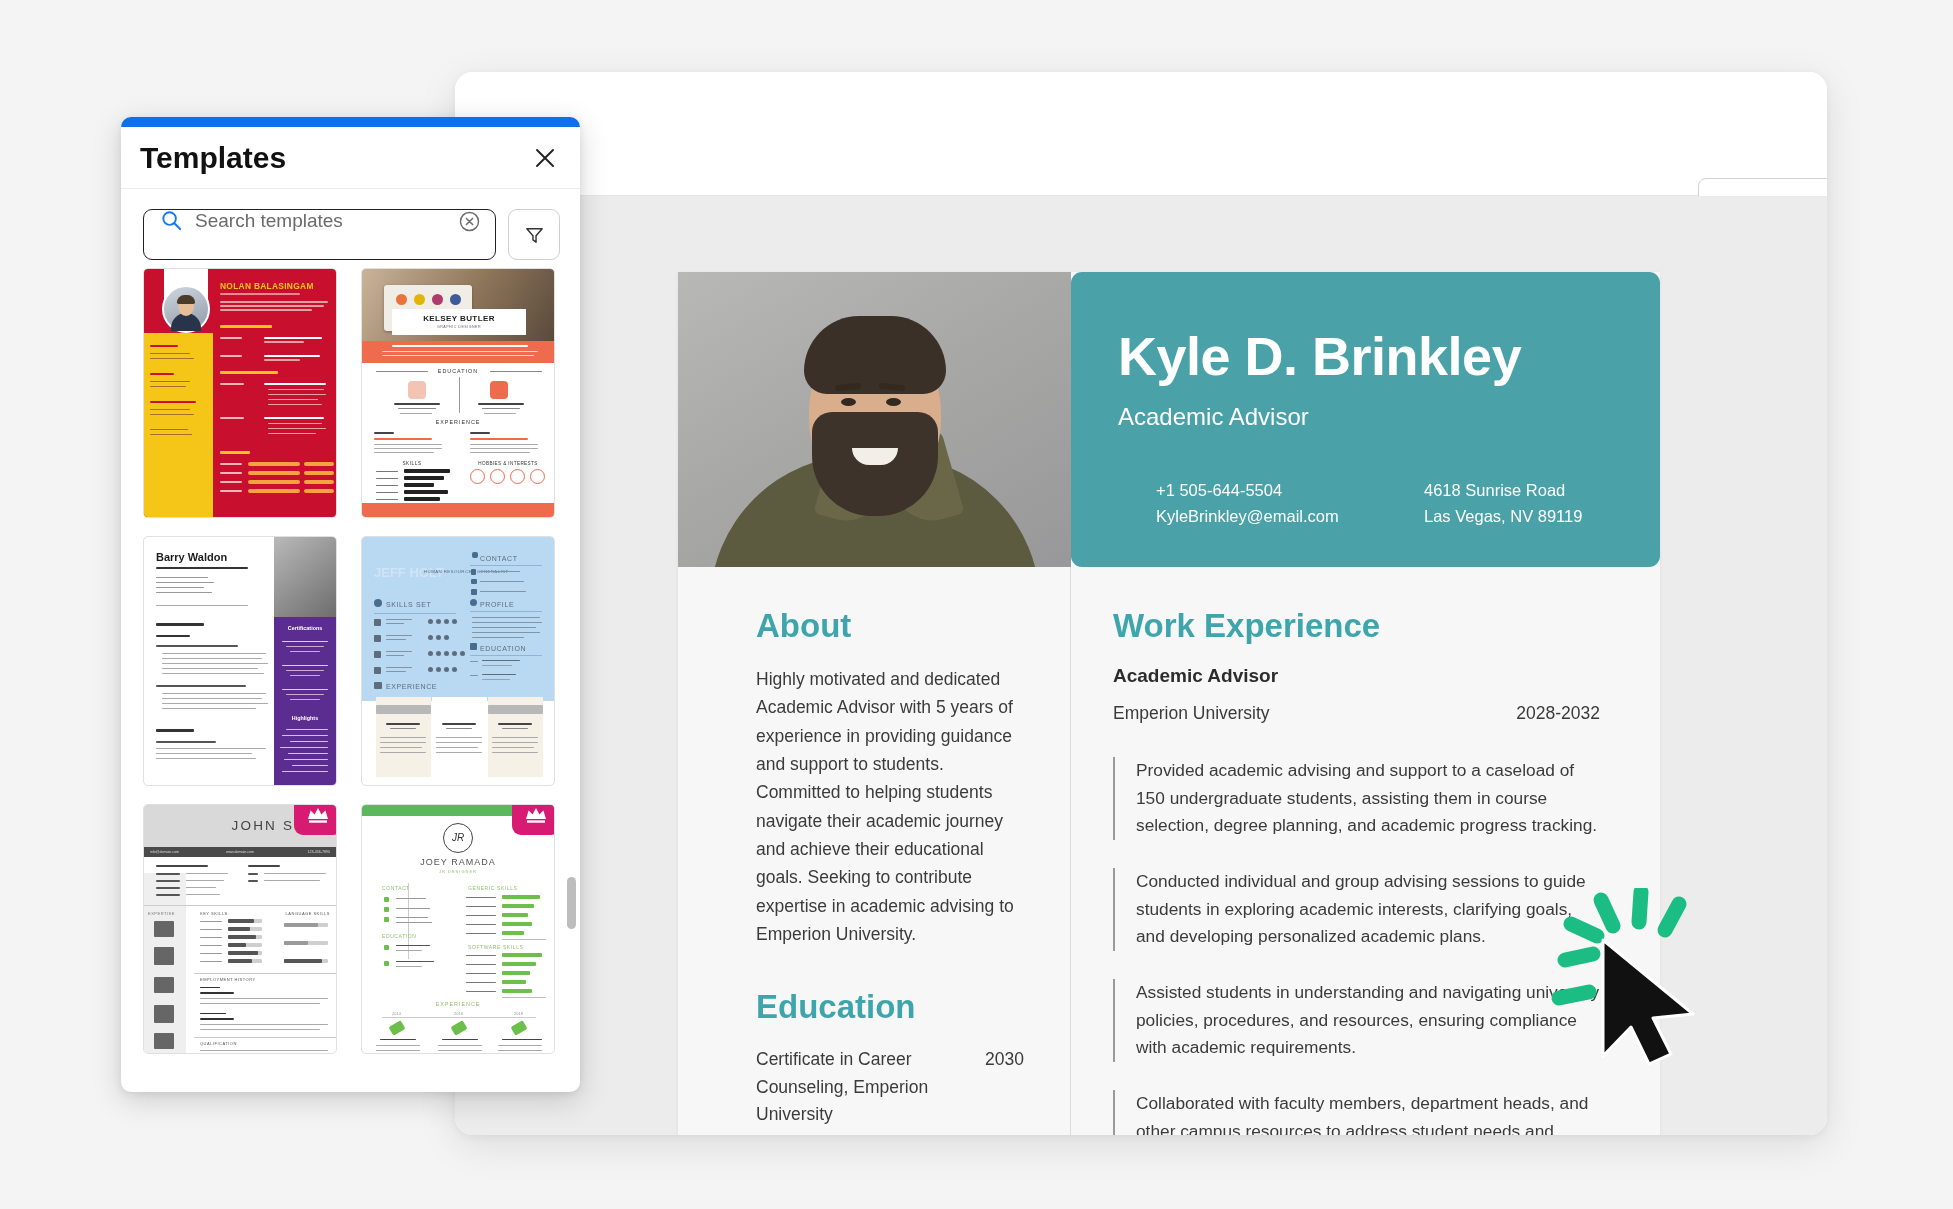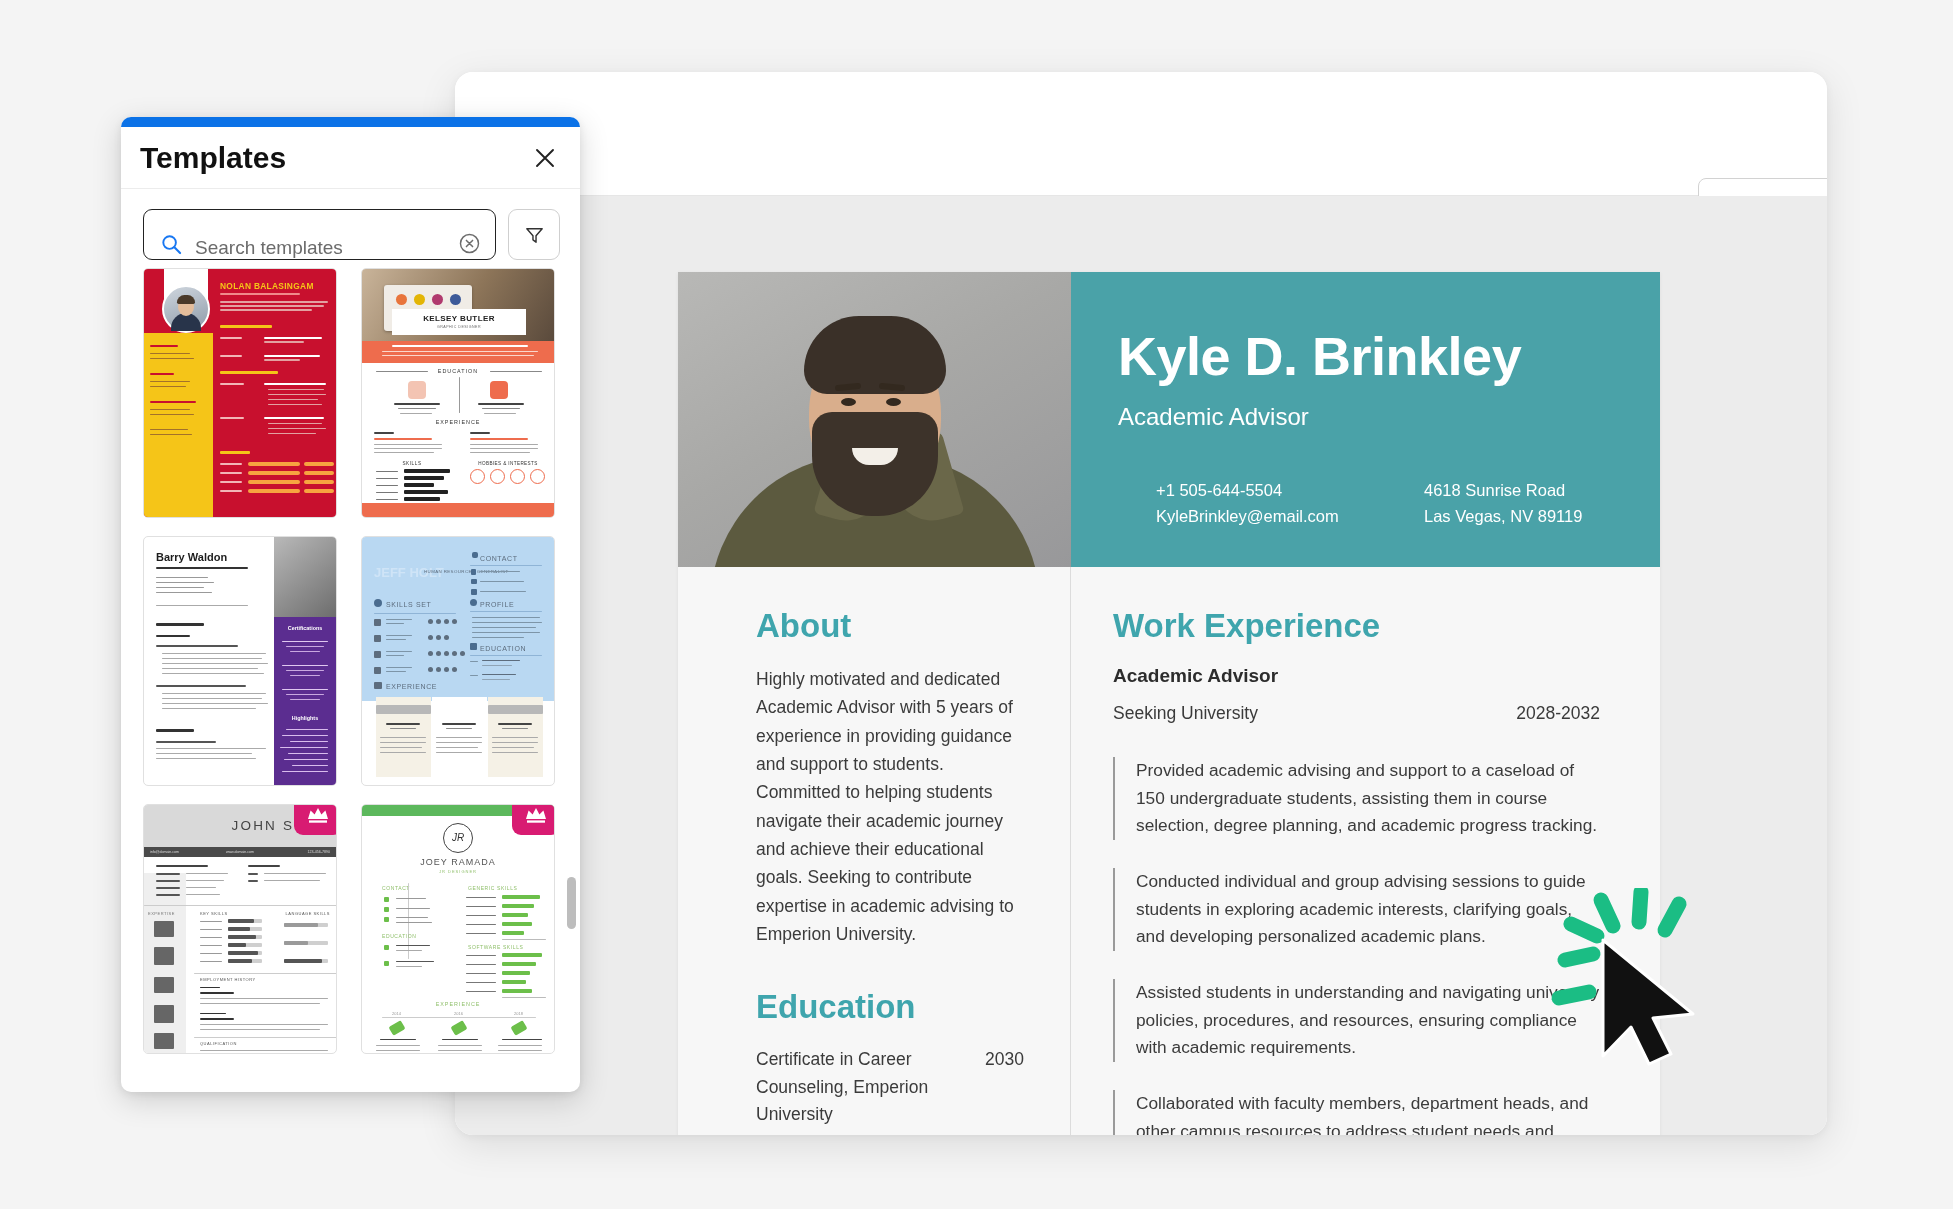--- a/index.html
+++ b/index.html
@@ -155,20 +155,21 @@
     background: #33291f;
     border-radius: 4px;
   }
   .ph-brow.l { left: 157px; transform: rotate(-6deg); }
   .ph-brow.r { left: 201px; transform: rotate(6deg); }
 
   #resume-banner {
     flex: 1;
     padding: 56px 0 0 47px;
     color: #ffffff;
+    border-radius: 11px;
   }
   #resume-name {
     font-size: 54px;
     font-weight: 700;
     letter-spacing: -0.5px;
     line-height: 1.05;
   }
   #resume-role {
     margin-top: 18px;
     font-size: 24px;
@@ -280,21 +281,21 @@
     align-items: center;
     gap: 12px;
     padding: 20px 20px 18px 22px;
   }
   #search-box {
     flex: 1;
     height: 51px;
     border: 1.6px solid #222;
     border-radius: 9px;
     display: flex;
-    align-items: flex-end;
+    align-items: flex-start;
     padding: 0 14px 0 17px;
     gap: 13px;
   }
   #search-input {
     flex: 1;
     border: none;
     outline: none;
     font-size: 19px;
     color: #555;
     font-family: "Liberation Sans", sans-serif;
@@ -475,21 +476,21 @@
           <div class="edu-row">
             <div class="edu-degree">Certificate in Career Counseling, Emperion University</div>
             <div>2030</div>
           </div>
         </div>
 
         <div id="col-right">
           <div class="sec-title" id="work-title" style="color: rgb(63, 165, 173);">Work Experience</div>
           <div id="job-title">Academic Advisor</div>
           <div id="job-meta">
-            <span>Seeking University</span>
+            <span>Emperion University</span>
             <span>2028-2032</span>
           </div>
           <div class="bullet">Provided academic advising and support to a caseload of 150 undergraduate students, assisting them in course selection, degree planning, and academic progress tracking.</div>
           <div class="bullet">Conducted individual and group advising sessions to guide students in exploring academic interests, clarifying goals, and developing personalized academic plans.</div>
           <div class="bullet">Assisted students in understanding and navigating university policies, procedures, and resources, ensuring compliance with academic requirements.</div>
           <div class="bullet">Collaborated with faculty members, department heads, and other campus resources to address student needs and resolve academic challenges.</div>
         </div>
       </div>
     </div>
   </div>

